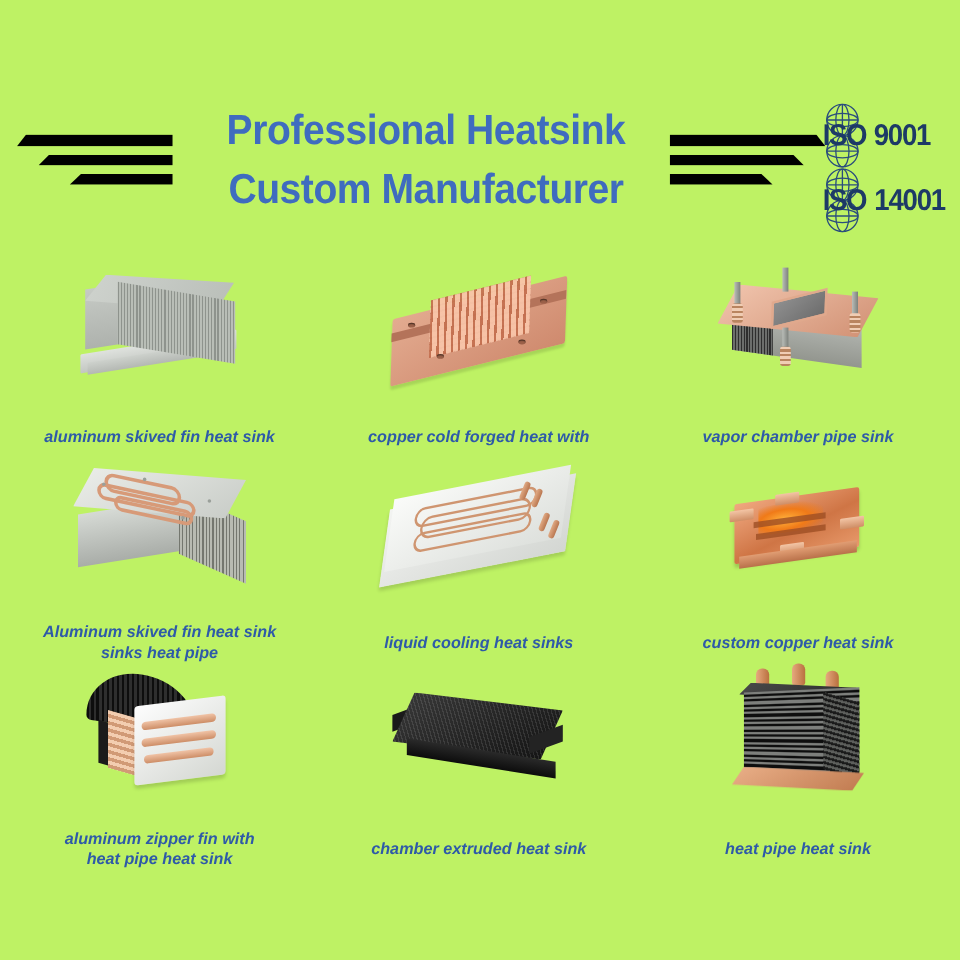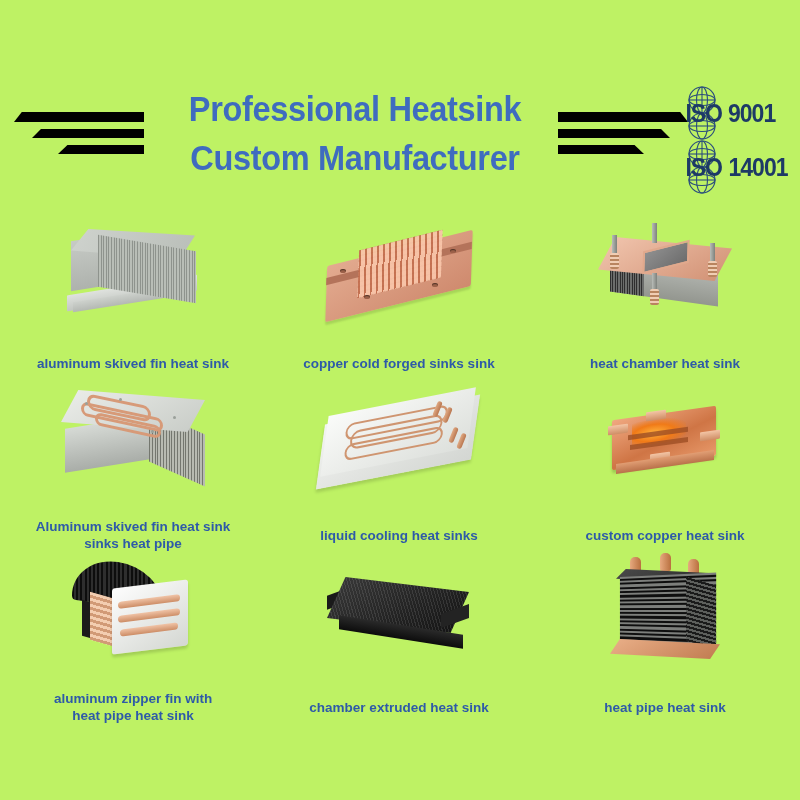--- a/index.html
+++ b/index.html
@@ -50,21 +50,21 @@
     font-weight:700; font-size:25px; color:#1d3a66;
     letter-spacing:-1.2px; transform:scaleX(0.92);
   }
   .iso-num {
     font-weight:700; font-size:25px; color:#1d3a66;
     letter-spacing:-1.1px; margin-left:3px; transform:scaleX(0.92);
   }
 
   
   #grid {
-    position:absolute; left:0; top:210px; width:656px; height:520px;
+    position:absolute; left:0; top:210px; width:656px; height:520px;font-style:italic;
   }
   .row { position:relative; width:800px; height:172px; }
   .cell {
     position:absolute; width:266px; height:172px;
   }
   .cell.c0 { left:0; }
   .cell.c1 { left:266px; }
   .cell.c2 { left:532px; }
 
   .photo { position:absolute; left:0; top:0; width:266px; height:118px; }
@@ -433,21 +433,21 @@
               <div class="cf-plate-edge"></div>
               <div class="cf-pins"></div>
               <div class="cf-hole" style="left:16px;top:50px;"></div>
               <div class="cf-hole" style="left:126px;top:30px;"></div>
               <div class="cf-hole" style="left:40px;top:76px;"></div>
               <div class="cf-hole" style="left:108px;top:64px;"></div>
             </div>
           </div>
         </div>
         <div class="caption">
-          <div>copper cold forged sinks sink</div>
+          <div>copper cold forged heat with</div>
         </div>
       </div>
 
       <div class="cell c2">
         <div class="photo">
           <div class="stage">
             <div class="vc-wrap">
               <div class="vc-finblock striped"></div>
               <div class="vc-top"></div>
               <div class="vc-die"></div>
@@ -455,21 +455,21 @@
               <div class="vc-screw" style="left:62px;top:2px;"></div>
               <div class="vc-screw" style="left:120px;top:22px;"></div>
               <div class="vc-screw" style="left:62px;top:52px;"></div>
               <div class="vc-spring" style="left:20px;top:32px;"></div>
               <div class="vc-spring" style="left:118px;top:40px;"></div>
               <div class="vc-spring" style="left:60px;top:68px;"></div>
             </div>
           </div>
         </div>
         <div class="caption">
-          <div>heat chamber heat sink</div>
+          <div>vapor chamber pipe sink</div>
         </div>
       </div>
     </div>
 
     <div class="row">
 
       <div class="cell c0">
         <div class="photo">
           <div class="stage">
             <div class="hp-wrap">

